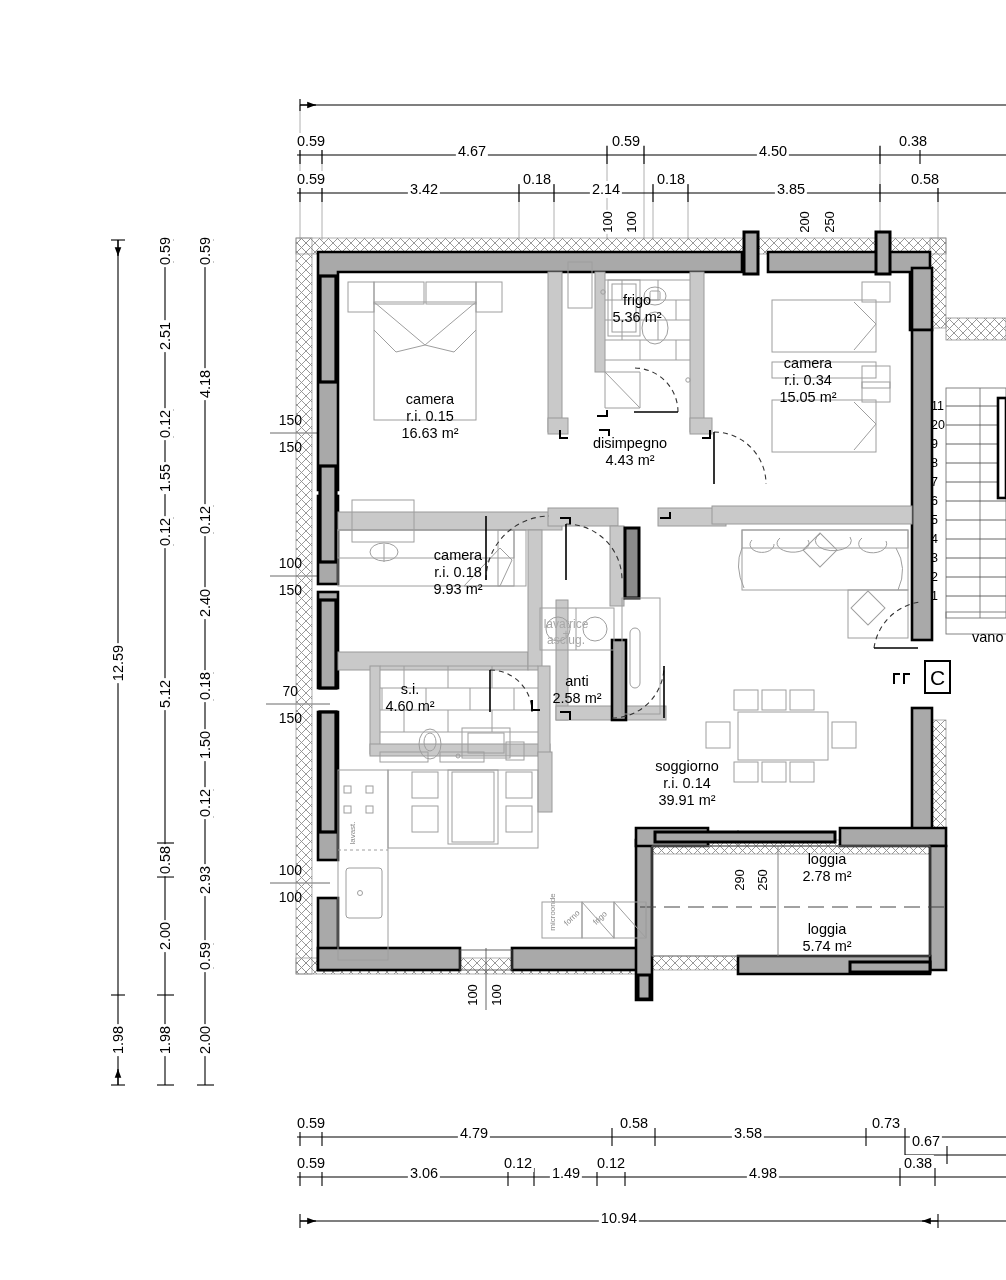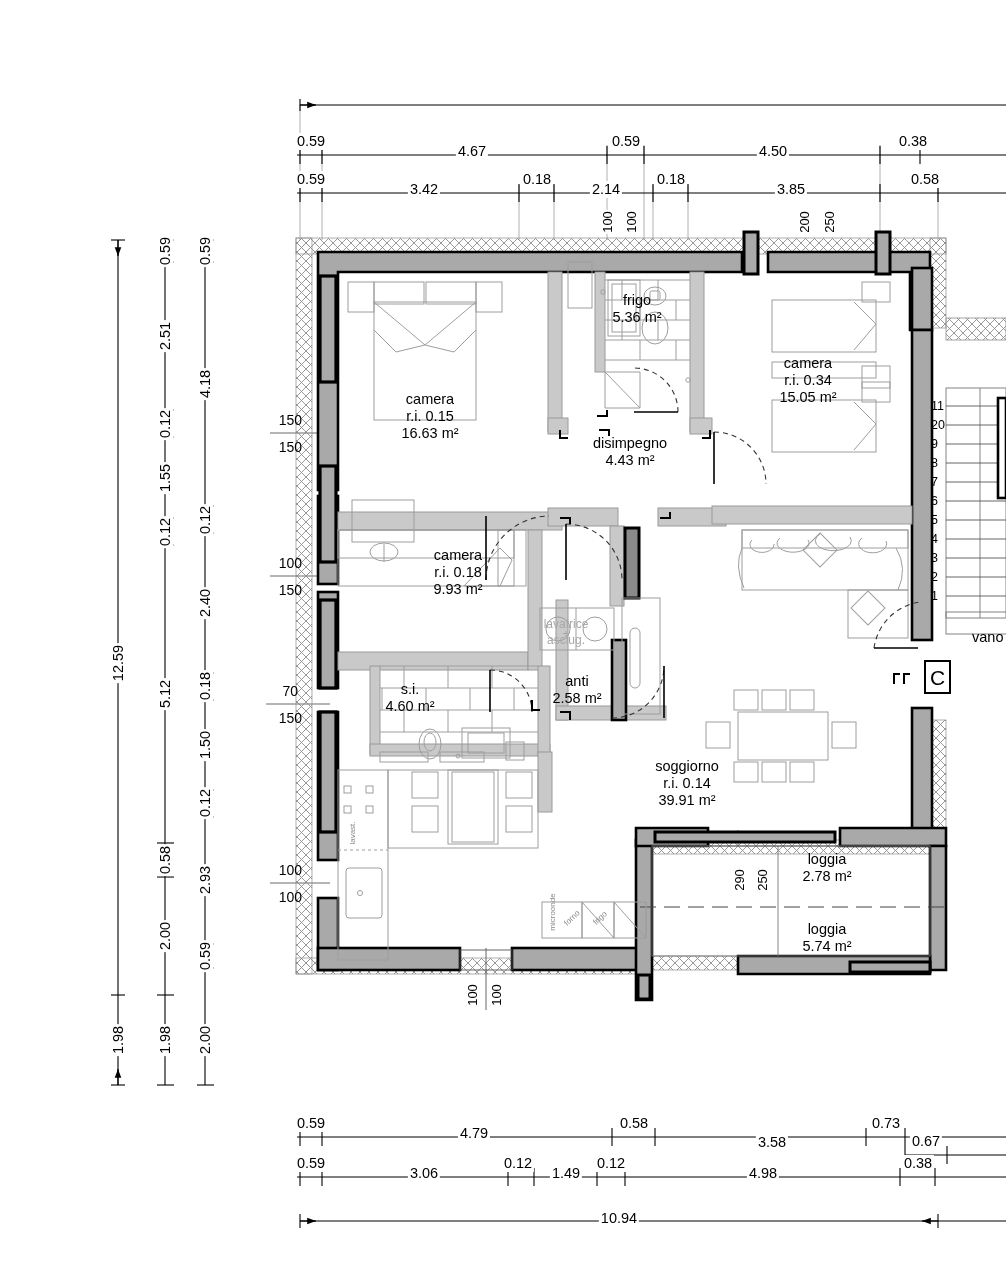--- a/index.html
+++ b/index.html
@@ -612,21 +612,21 @@
   <div class="txt dim" style="left:925px; top:171px;">0.58</div>
 
   <div class="txt vdim-sm" style="left:608px; top:222px;">100</div>
   <div class="txt vdim-sm" style="left:632px; top:222px;">100</div>
   <div class="txt vdim-sm" style="left:805px; top:222px;">200</div>
   <div class="txt vdim-sm" style="left:830px; top:222px;">250</div>
 
   <div class="txt dim" style="left:311px; top:1115px;">0.59</div>
   <div class="txt dim" style="left:474px; top:1125px;">4.79</div>
   <div class="txt dim" style="left:634px; top:1115px;">0.58</div>
-  <div class="txt dim" style="left:772px; top:1125px;margin-top:9px;">3.58</div>
+  <div class="txt dim" style="left:748px; top:1125px;">3.58</div>
   <div class="txt dim" style="left:886px; top:1115px;">0.73</div>
   <div class="txt dim" style="left:926px; top:1133px;">0.67</div>
 
   <div class="txt dim" style="left:311px; top:1155px;">0.59</div>
   <div class="txt dim" style="left:424px; top:1165px;">3.06</div>
   <div class="txt dim" style="left:518px; top:1155px;">0.12</div>
   <div class="txt dim" style="left:566px; top:1165px;">1.49</div>
   <div class="txt dim" style="left:611px; top:1155px;">0.12</div>
   <div class="txt dim" style="left:763px; top:1165px;">4.98</div>
   <div class="txt dim" style="left:918px; top:1155px;">0.38</div>

